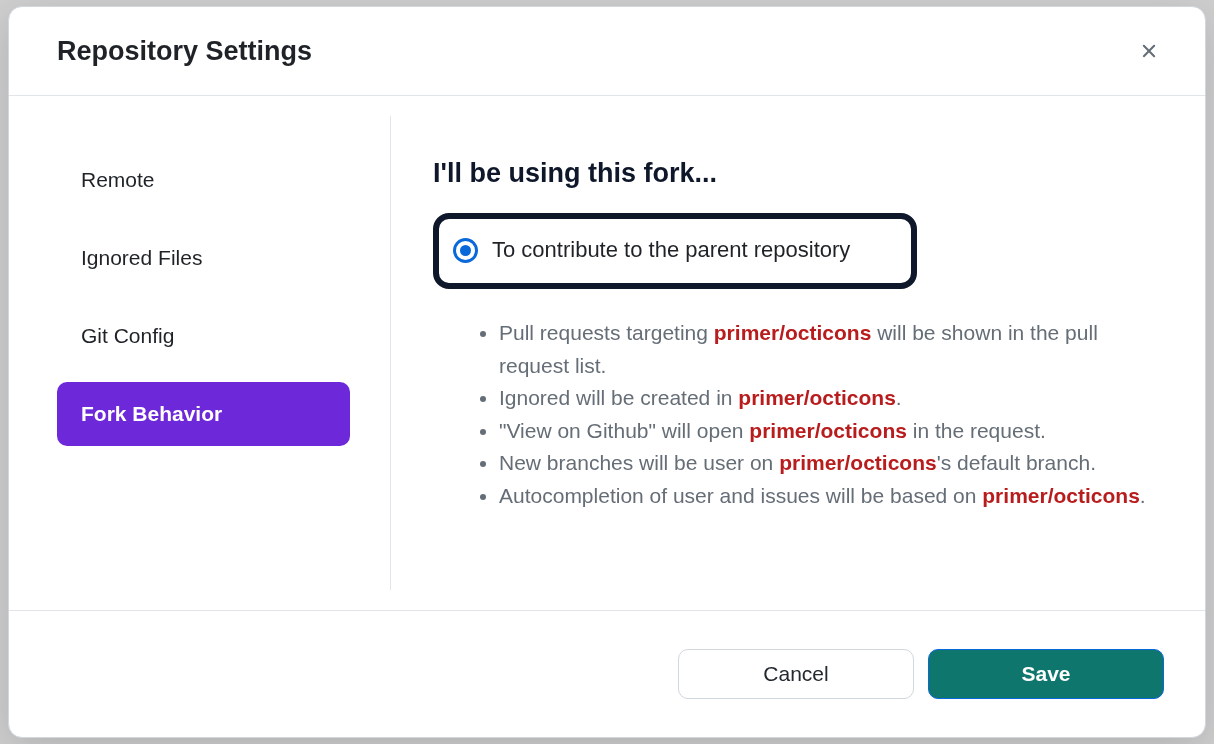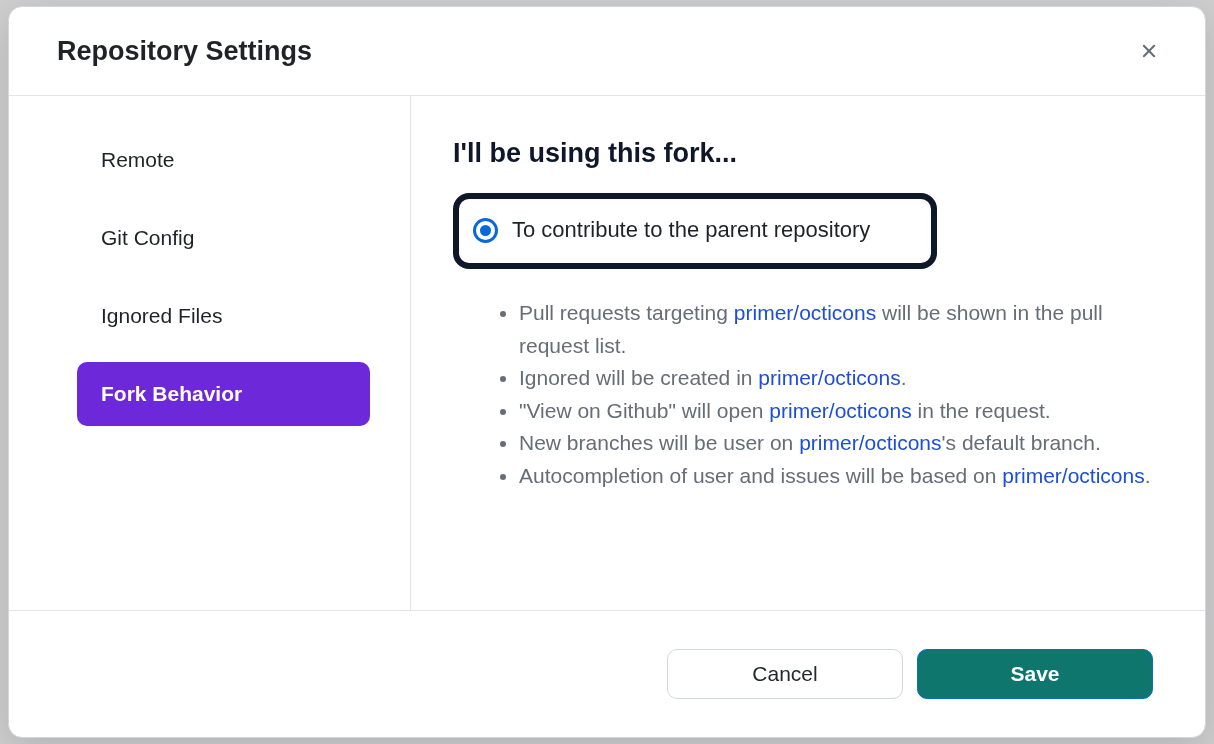--- a/index.html
+++ b/index.html
@@ -22,20 +22,21 @@
       left: 8px;
       right: 8px;
       bottom: 6px;
       background: #fff;
       border: 1px solid #d0d7de;
       border-radius: 14px;
       box-shadow: 0 10px 40px rgba(0,0,0,0.15);
       display: flex;
       flex-direction: column;
       overflow: hidden;
+      gap: 20px;
     }
     .dialog-header {
       display: flex;
       align-items: center;
       justify-content: space-between;
       padding: 28px 40px 28px 48px;
       border-bottom: 1px solid #e1e4e8;
     }
     .dialog-title {
       font-size: 27px;
@@ -50,21 +51,20 @@
       justify-content: center;
       cursor: pointer;
       color: #656d76;
       border-radius: 6px;
     }
     .close-btn svg { width: 22px; height: 22px; }
     .dialog-body {
       flex: 1;
       display: flex;
       min-height: 0;
-      margin-left: 20px;
     }
     .sidebar {
       width: 382px;
       border-right: 1px solid #e1e4e8;
       padding: 32px 40px 32px 48px;
     }
     .sidebar-item {
       display: block;
       padding: 20px 24px;
       font-size: 21px;
@@ -129,24 +129,24 @@
       color: #1f2328;
     }
     .detail-list {
       list-style: disc;
       padding-left: 66px;
       color: #656d76;
       font-size: 21px;
       line-height: 1.55;
     }
     .detail-list li { margin-bottom: 0; padding-right: 10px; }
-    .detail-list strong { color: #1d4ed8; font-weight: 400; }
+    .detail-list strong { color: #b91c1c; font-weight: 700; }
     .dialog-footer {
       border-top: 1px solid #e1e4e8;
-      padding: 38px 52px;
+      padding: 38px 41px;
       display: flex;
       justify-content: flex-end;
       gap: 14px;
     }
     .btn {
       font-size: 21px;
       font-weight: 500;
       padding: 12px 0;
       width: 236px;
       border-radius: 10px;
@@ -181,24 +181,24 @@
     </div>
   </div>
 
   <div class="dialog-body">
 
     <div class="sidebar">
       <div class="sidebar-item">
         <span>Remote</span>
       </div>
       <div class="sidebar-item">
+        <span>Ignored Files</span>
+      </div>
+      <div class="sidebar-item">
         <span>Git Config</span>
-      </div>
-      <div class="sidebar-item">
-        <span>Ignored Files</span>
       </div>
       <div class="sidebar-item active">
         <span>Fork Behavior</span>
       </div>
     </div>
 
     <div class="content">
       <div class="content-heading">I'll be using this fork...</div>
 
       <div class="radio-group">

